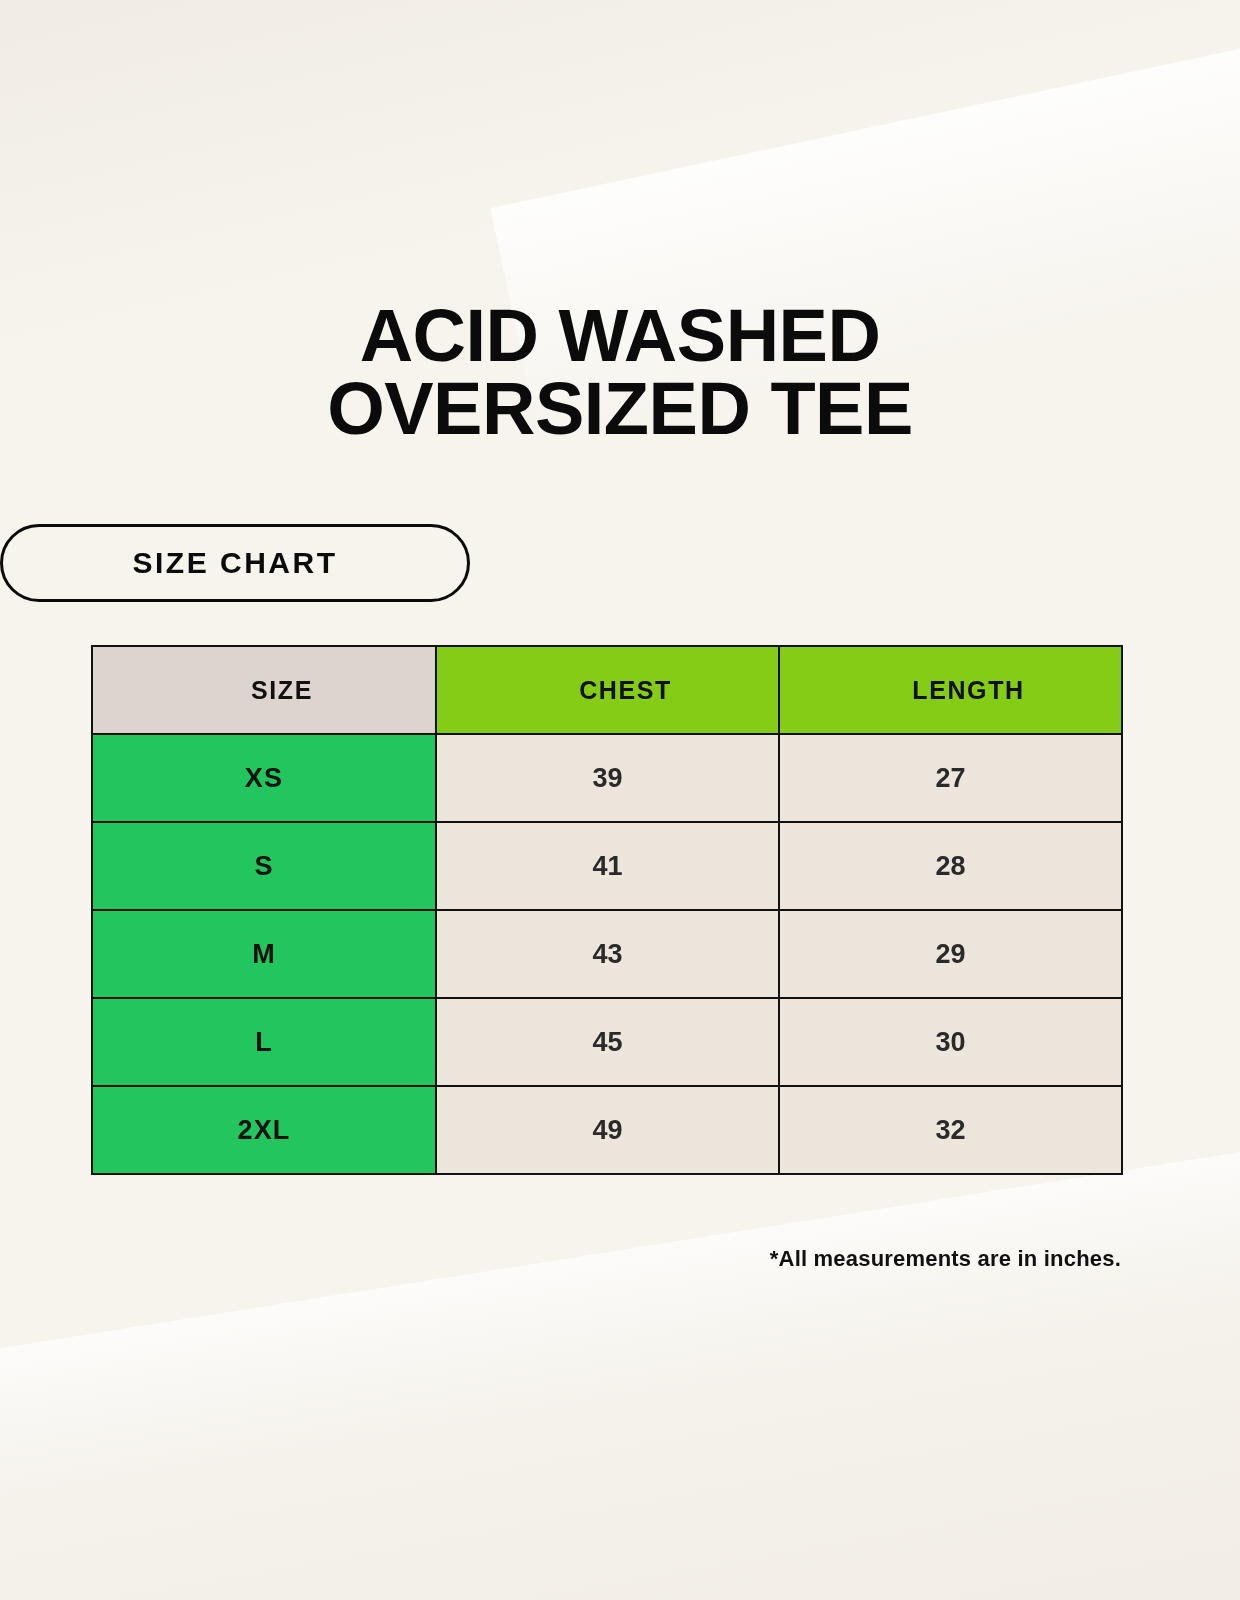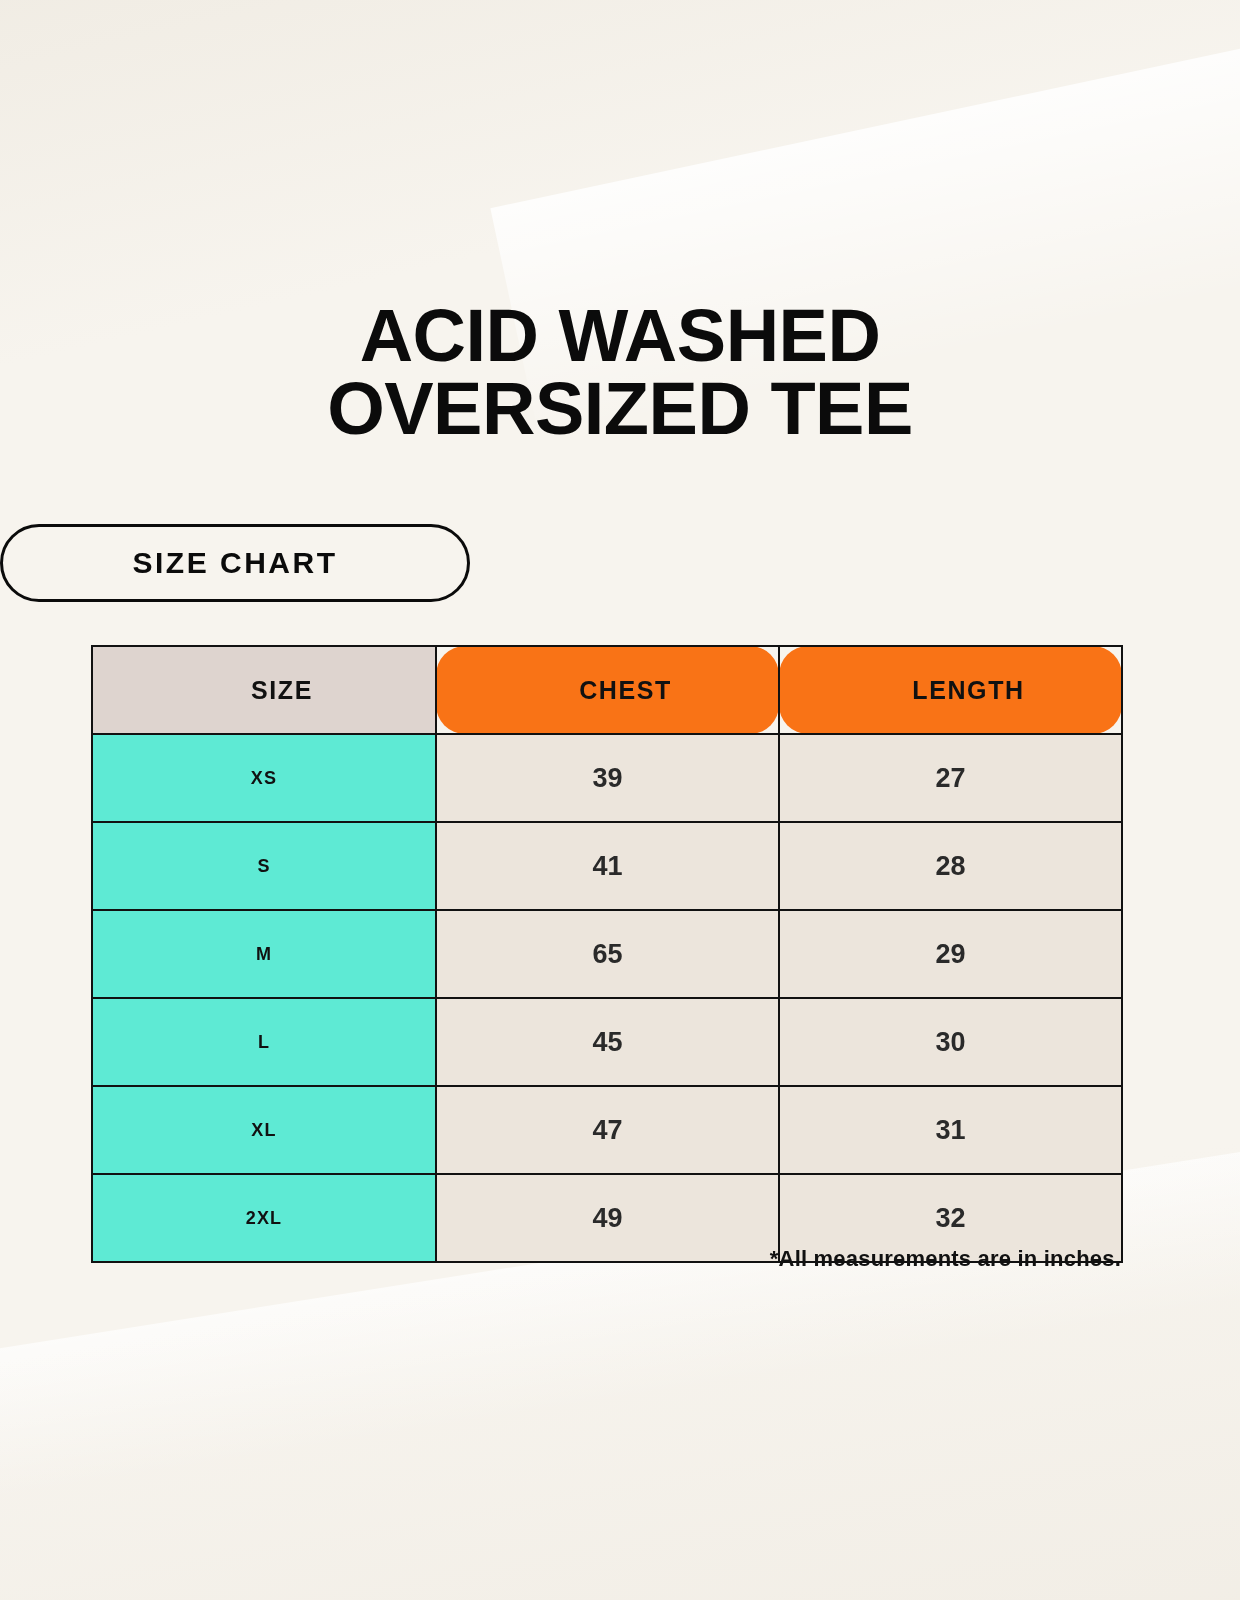--- a/index.html
+++ b/index.html
@@ -128,25 +128,25 @@
     font-size: 25px;
     font-weight: bold;
     letter-spacing: 1.6px;
     color: #111111;
     padding-left: 36px;
   }
   .col-size { width: 344px; }
   .col-meas { width: 343px; }
 
   th.head-size { background: #ded4cf; }
-  th.head-meas { background: #f97316; border-radius: 29px; }
+  th.head-meas { background: #84cc16; }
 
   td.cell-size {
-    background: #5eead4;
-    font-size: 18px;
+    background: #22c55e;
+    font-size: 27px;
     font-weight: bold;
     letter-spacing: 1.2px;
     color: #111111;
   }
   td.cell-val {
     background: #ece5dc;
     font-size: 27px;
     font-weight: bold;
     color: #2a2a2a;
   }
@@ -202,34 +202,29 @@
           <td class="cell-val">39</td>
           <td class="cell-val">27</td>
         </tr>
         <tr>
           <td class="cell-size">S</td>
           <td class="cell-val">41</td>
           <td class="cell-val">28</td>
         </tr>
         <tr>
           <td class="cell-size">M</td>
-          <td class="cell-val">65</td>
+          <td class="cell-val">43</td>
           <td class="cell-val">29</td>
         </tr>
         <tr>
           <td class="cell-size">L</td>
           <td class="cell-val">45</td>
           <td class="cell-val">30</td>
         </tr>
         <tr>
-          <td class="cell-size">XL</td>
-          <td class="cell-val">47</td>
-          <td class="cell-val">31</td>
-        </tr>
-        <tr>
           <td class="cell-size">2XL</td>
           <td class="cell-val">49</td>
           <td class="cell-val">32</td>
         </tr>
       </tbody>
     </table>
   </div>
 
   <div class="footnote">*All measurements are in inches.</div>
 

